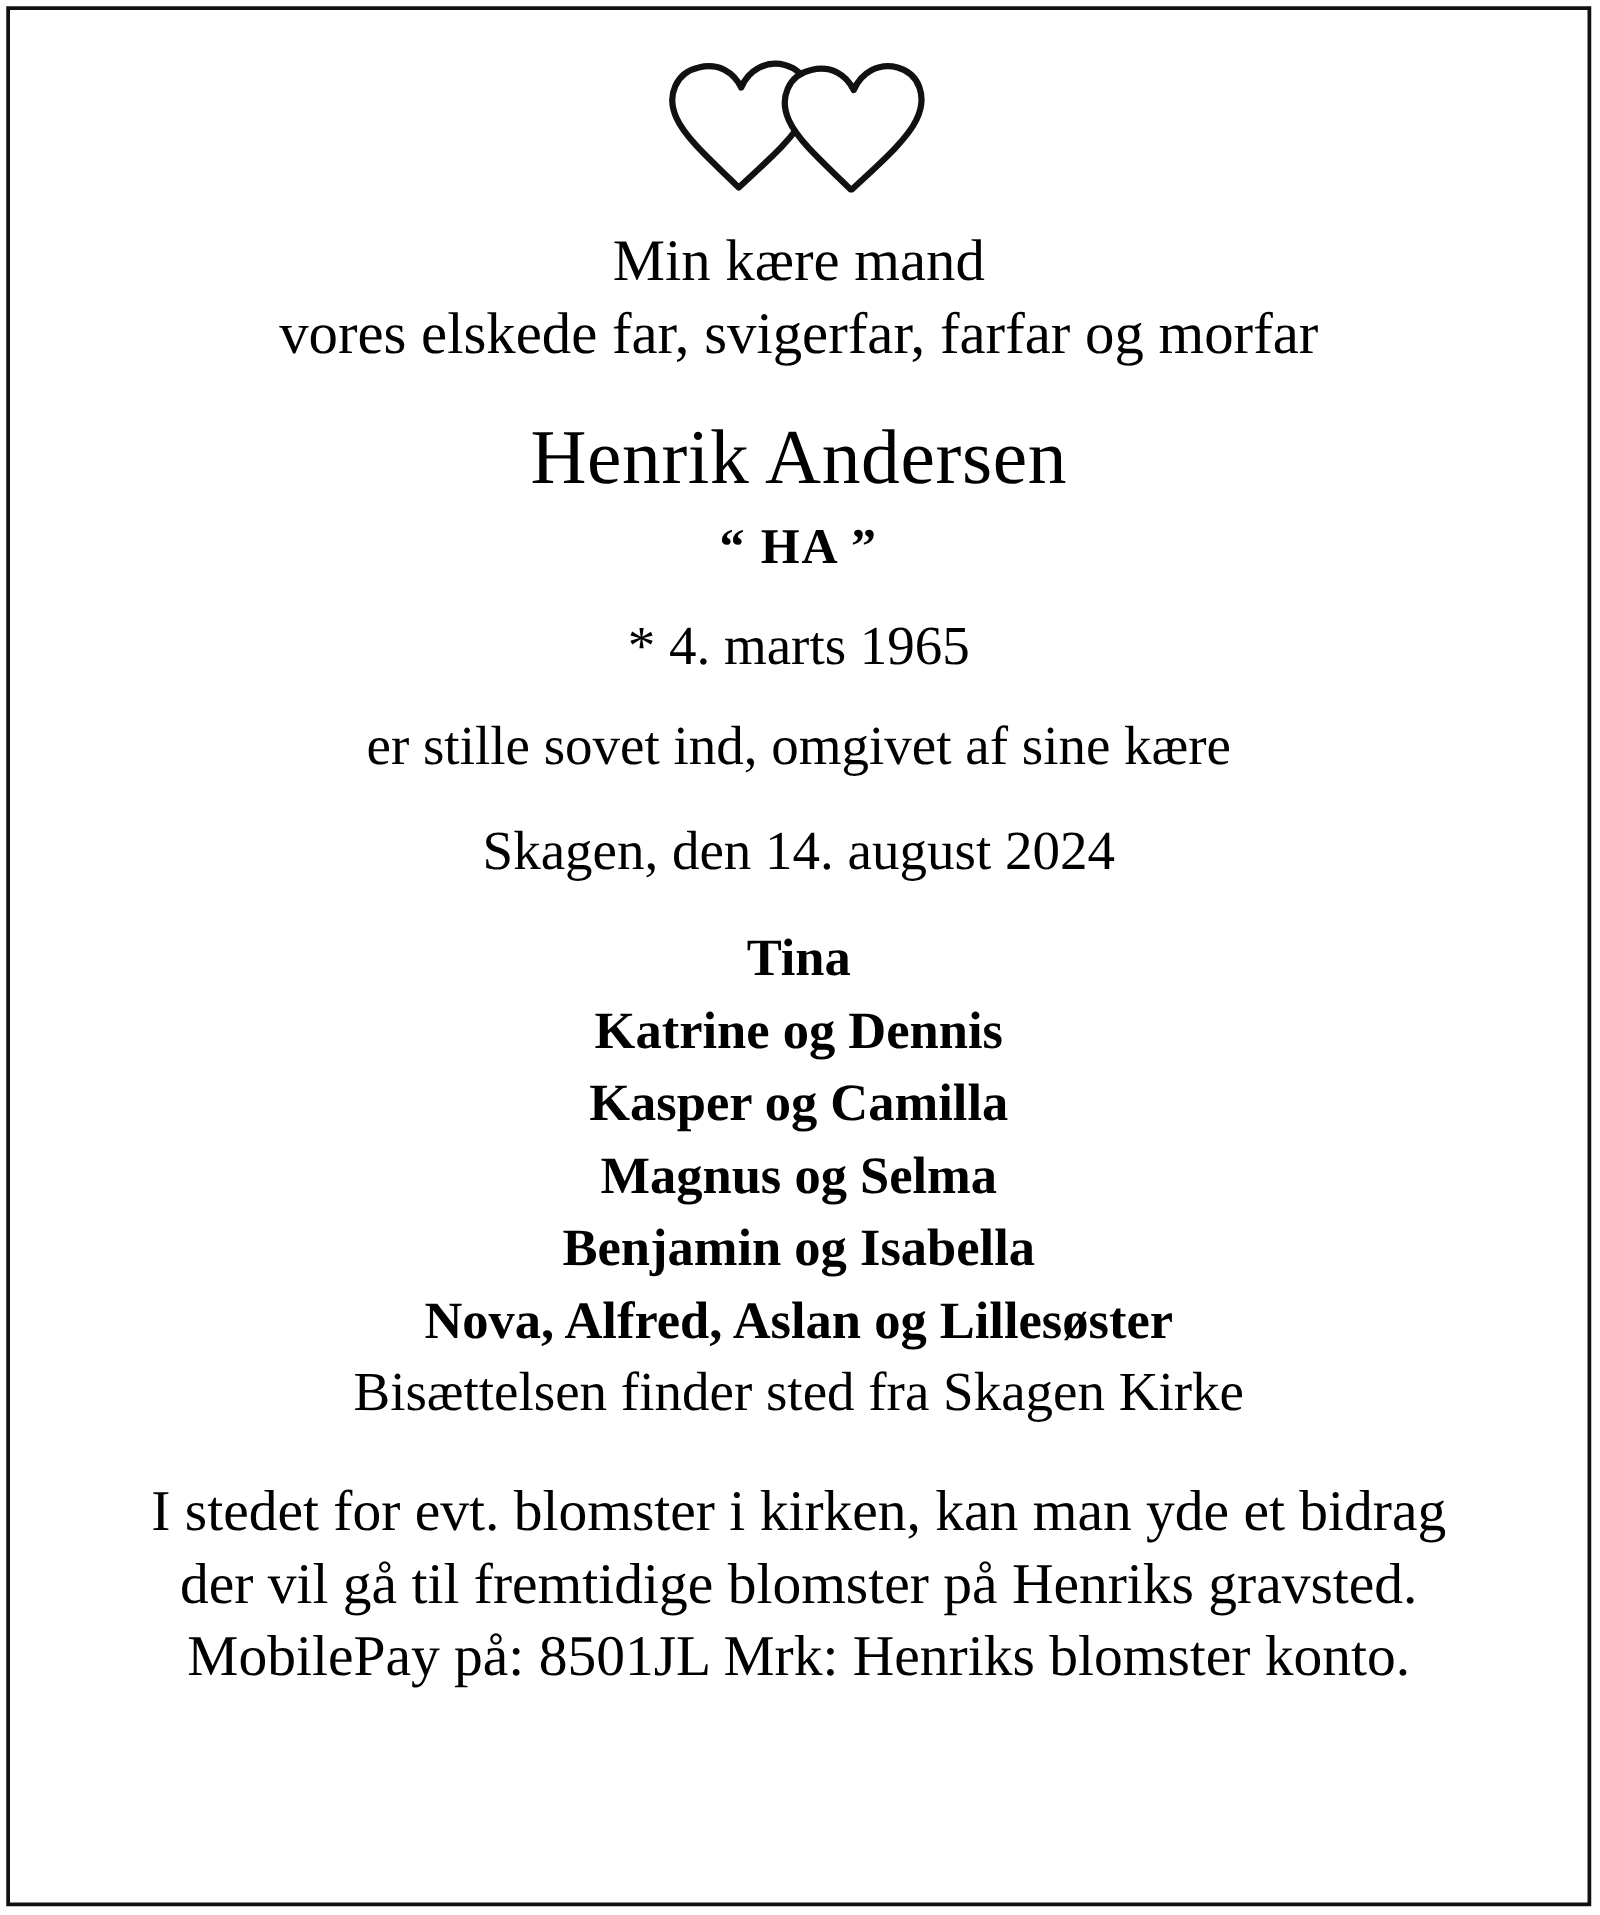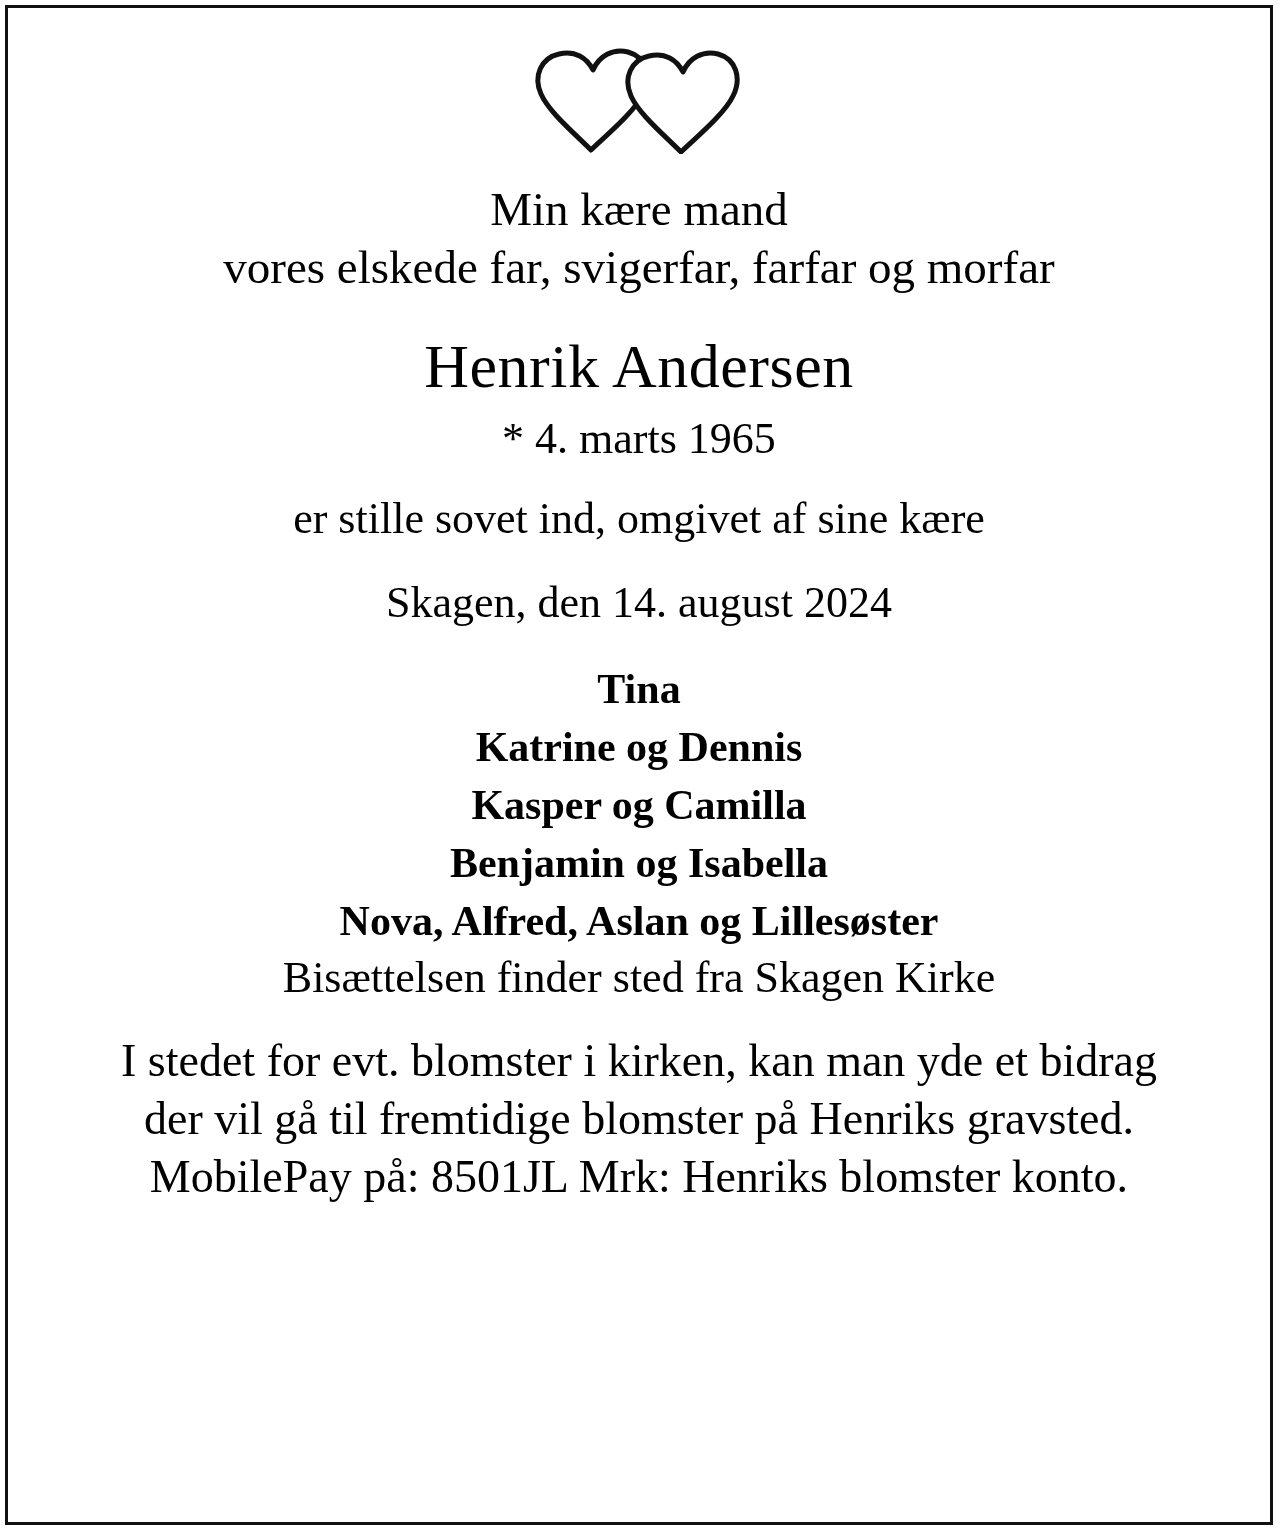--- a/index.html
+++ b/index.html
@@ -96,21 +96,21 @@
 
   .survivors {
     font-size: 42px;
     font-weight: bold;
     line-height: 58px;
   }
 
   .ceremony {
     font-size: 44px;
     line-height: 56px;
-    margin-bottom: 26px;
+    margin-bottom: 38px;
   }
 
   .donation {
     font-size: 46px;
     line-height: 58px;
   }
 </style>
 </head>
 <body>
 
@@ -124,31 +124,33 @@
       </svg>
     </div>
 
     <div class="lines salutation">
       <span class="line">Min kære mand</span>
       <span class="line">vores elskede far, svigerfar, farfar og morfar</span>
     </div>
 
     <div class="lines deceased-name">Henrik Andersen</div>
 
+    <div class="lines nickname">“ HA ”</div>
 
     <div class="lines birth-date">* 4. marts 1965</div>
 
     <div class="lines passing-text">er stille sovet ind, omgivet af sine kære</div>
 
     <div class="lines place-date">Skagen, den 14. august 2024</div>
 
     <div class="lines survivors">
       <span class="line">Tina</span>
       <span class="line">Katrine og Dennis</span>
       <span class="line">Kasper og Camilla</span>
+      <span class="line">Magnus og Selma</span>
       <span class="line">Benjamin og Isabella</span>
       <span class="line">Nova, Alfred, Aslan og Lillesøster</span>
     </div>
 
     <div class="lines ceremony">
       <span class="line">Bisættelsen finder sted fra Skagen Kirke</span>
     </div>
 
     <div class="lines donation">
       <span class="line">I stedet for evt. blomster i kirken, kan man yde et bidrag</span>

